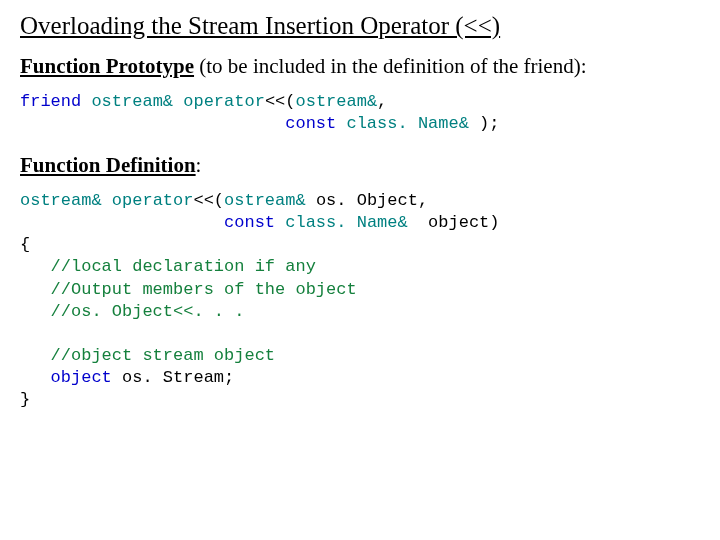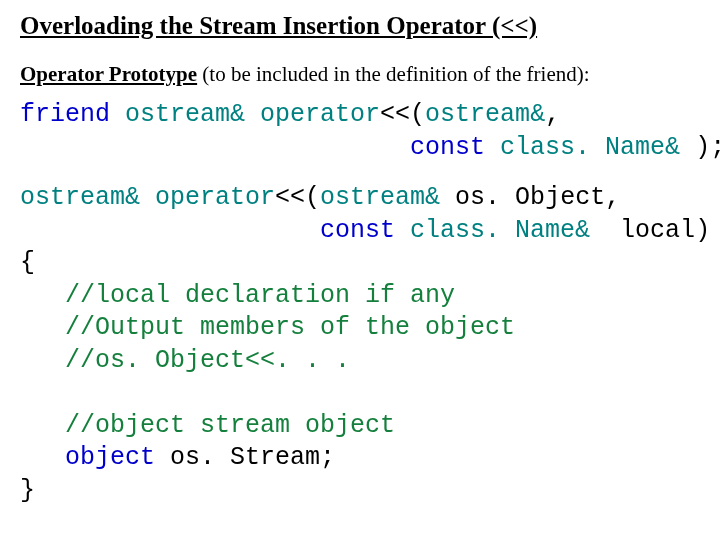--- a/index.html
+++ b/index.html
@@ -11,67 +11,70 @@
     font-family: "Times New Roman", Times, serif;
     color: #000000;
     box-sizing: border-box;
   }
   .page {
     padding: 12px 20px 12px 20px;
     box-sizing: border-box;
   }
   .title {
     font-size: 25px;
-    font-weight: bold;
+    font-weight: normal;
     text-decoration: underline;
-    margin: 0 0 22px 0;
+    margin: 0 0 14px 0;
   }
   .intro {
     font-size: 21px;
     margin: 0 0 18px 18px;
     line-height: 1.25;
   }
   .subhead {
     font-size: 21px;
     margin: 0 0 12px 0;
   }
   .subhead-label {
     text-decoration: underline;
     font-weight: bold;
   }
   .code {
     font-family: "Courier New", Courier, monospace;
-    font-size: 25px;
+    font-size: 17px;
     white-space: pre;
     margin: 3px 0 18px 0;
     line-height: 1.3;
   }
   .kw { color: #0000cc; }        
   .type { color: #008080; }      
   .op { color: #008080; }        
   .cls { color: #008080; }       
   .cmt { color: #15803d; }       
 </style>
 </head>
 <body>
 
 <div class="page">
   <div class="title">Overloading the Stream Insertion Operator (&lt;&lt;)</div>
 
 
   <div class="subhead">
-    <span class="subhead-label">Operator Prototype</span><span> (to be included in the definition of the friend):</span>
+    <span class="subhead-label">Function Prototype</span><span> (to be included in the definition of the friend):</span>
   </div>
 
   <div class="code"><span class="kw">friend </span><span class="type">ostream&amp; </span><span class="op">operator</span><span>&lt;&lt;(</span><span class="type">ostream&amp;</span><span>,</span>
 <span>                          </span><span class="kw">const </span><span class="cls">class. Name&amp;</span><span> );</span></div>
 
+  <div class="subhead">
+    <span class="subhead-label">Function Definition</span><span>:</span>
+  </div>
 
   <div class="code"><span class="type">ostream&amp; </span><span class="op">operator</span><span>&lt;&lt;(</span><span class="type">ostream&amp;</span><span> os. Object,</span>
-<span>                    </span><span class="kw">const </span><span class="cls">class. Name&amp;</span><span>  local)</span>
+<span>                    </span><span class="kw">const </span><span class="cls">class. Name&amp;</span><span>  object)</span>
 <span>{</span>
 <span class="cmt">   //local declaration if any</span>
 <span class="cmt">   //Output members of the object</span>
 <span class="cmt">   //os. Object&lt;&lt;. . .</span>
 <span></span>
 <span class="cmt">   //object stream object</span>
 <span>   </span><span class="kw">object</span><span> os. Stream;</span>
 <span>}</span></div>
 </div>
 

